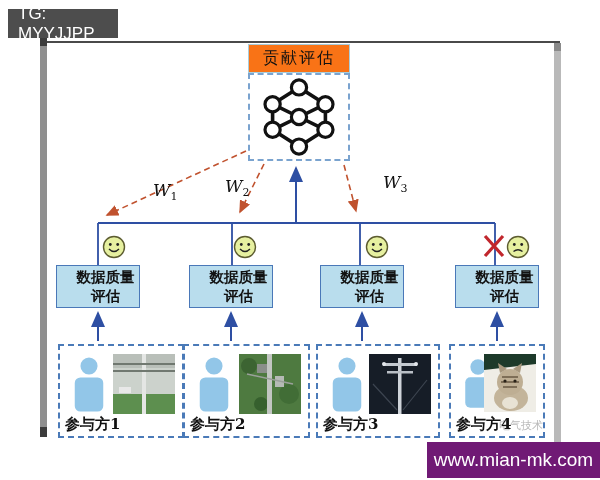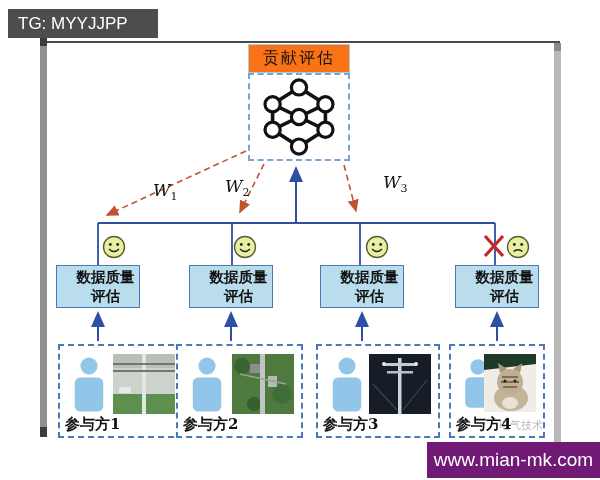--- a/index.html
+++ b/index.html
@@ -1,19 +1,19 @@
 <!DOCTYPE html>
 <html><head>
 <meta charset="utf-8">
 <style>
   html,body{margin:0;padding:0;background:#fff;}
   .stage{position:relative;width:600px;height:480px;background:#ffffff;overflow:hidden;
          font-family:"DejaVu Sans",sans-serif;}
   
-  .banner-top{position:absolute;left:8px;top:9px;width:150px;height:29px;background:#4d4d4d;
+  .banner-top{position:absolute;left:8px;top:9px;width:110px;height:29px;background:#4d4d4d;
               color:#fff;font-size:17px;display:flex;align-items:center;padding-left:10px;
               box-sizing:border-box;z-index:6;font-family:"Liberation Sans",sans-serif;}
   .banner-bottom{position:absolute;left:427px;top:442px;width:173px;height:36px;background:#701a75;
               color:#fff;font-size:19px;display:flex;align-items:center;justify-content:center;
               z-index:6;font-family:"Liberation Sans",sans-serif;}
   
   .frame-left{position:absolute;left:40px;top:37px;width:7px;height:390px;background:#8f8f8f;z-index:1;}
   .frame-left-cap-top{position:absolute;left:40px;top:37px;width:7px;height:9px;background:#3c3c3c;z-index:2;}
   .frame-left-cap-bot{position:absolute;left:40px;top:427px;width:7px;height:10px;background:#3c3c3c;z-index:2;}
   .frame-top{position:absolute;left:47px;top:41px;width:513px;height:2px;background:#4a4a4a;z-index:1;}
@@ -166,21 +166,21 @@
       <rect width="62" height="60" fill="#ccd2cc"></rect>
       <rect y="0" width="62" height="14" fill="#b9bfb9"></rect>
       <rect y="40" width="62" height="20" fill="#5d8f4f"></rect>
       <rect x="29" width="4" height="60" fill="#e4e6e4"></rect>
       <path d="M0,10 H62 M0,17 H62" stroke="#707870" stroke-width="2" fill="none"></path>
       <rect x="6" y="33" width="12" height="6" fill="#e8e8e8"></rect>
     </svg>
     <span class="plabel">参与方1</span>
   </div>
 
-  <div class="pbox" style="left:176px;width:127px;">
+  <div class="pbox" style="left:183px;width:127px;">
     <svg class="person" width="38" height="58" viewBox="0 0 40 60">
       <circle cx="20" cy="10" r="9" fill="#92c6e8"></circle>
         <rect x="5" y="22" width="30" height="36" rx="6" fill="#92c6e8"></rect>
     </svg>
     <svg class="photo" width="62" height="60" viewBox="0 0 62 60">
       <rect width="62" height="60" fill="#4e7a40"></rect>
       <circle cx="10" cy="12" r="8" fill="#3c6432"></circle>
         <circle cx="50" cy="40" r="10" fill="#416d36"></circle>
       <circle cx="22" cy="50" r="7" fill="#36602e"></circle>
       <rect x="28" y="0" width="5" height="60" fill="#c2c6c2"></rect>

